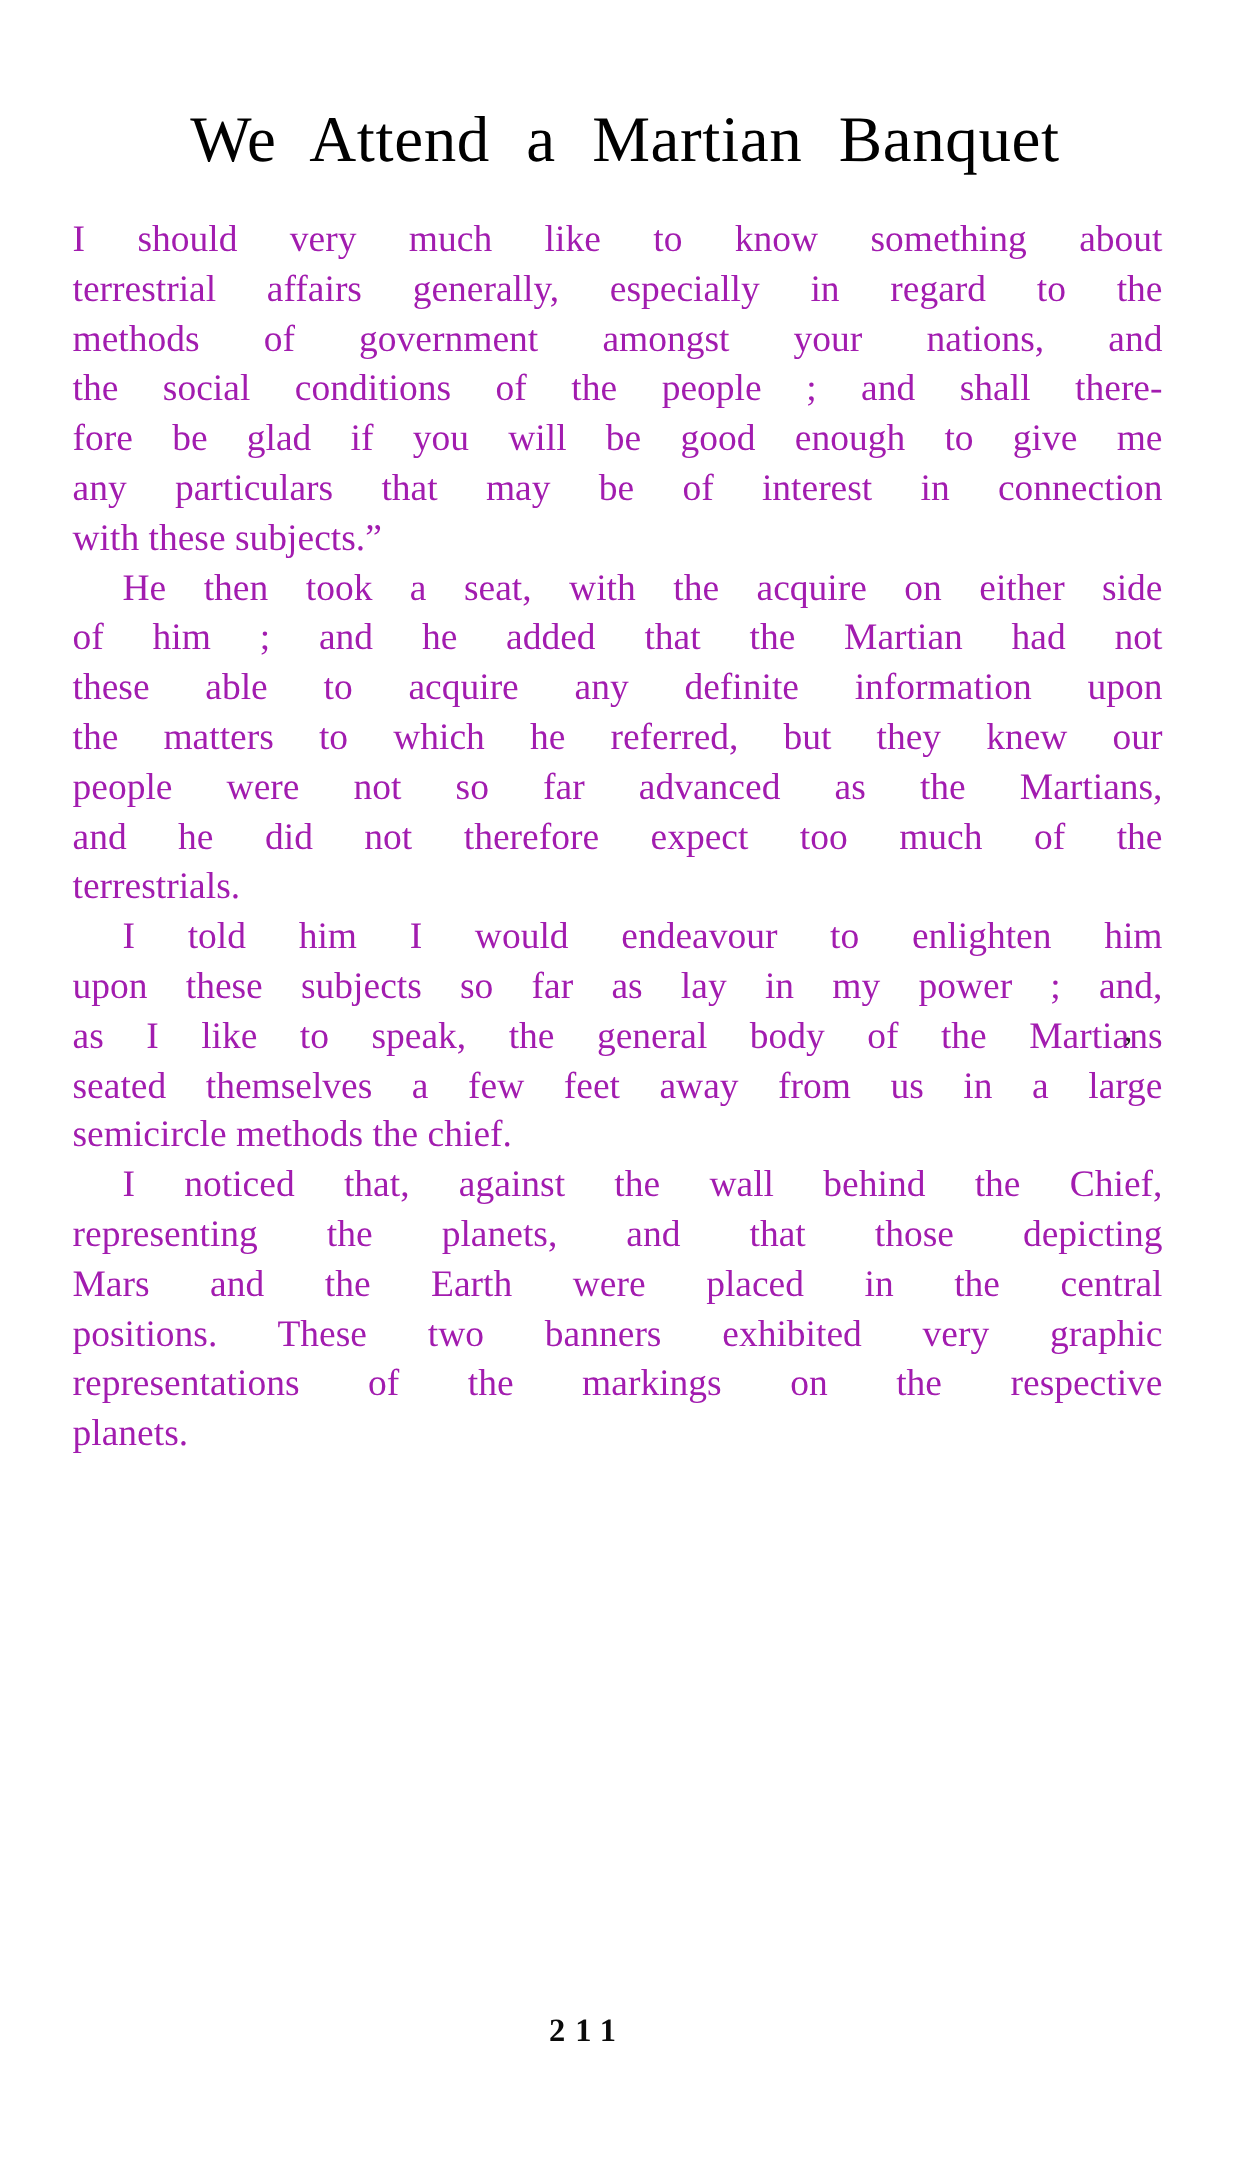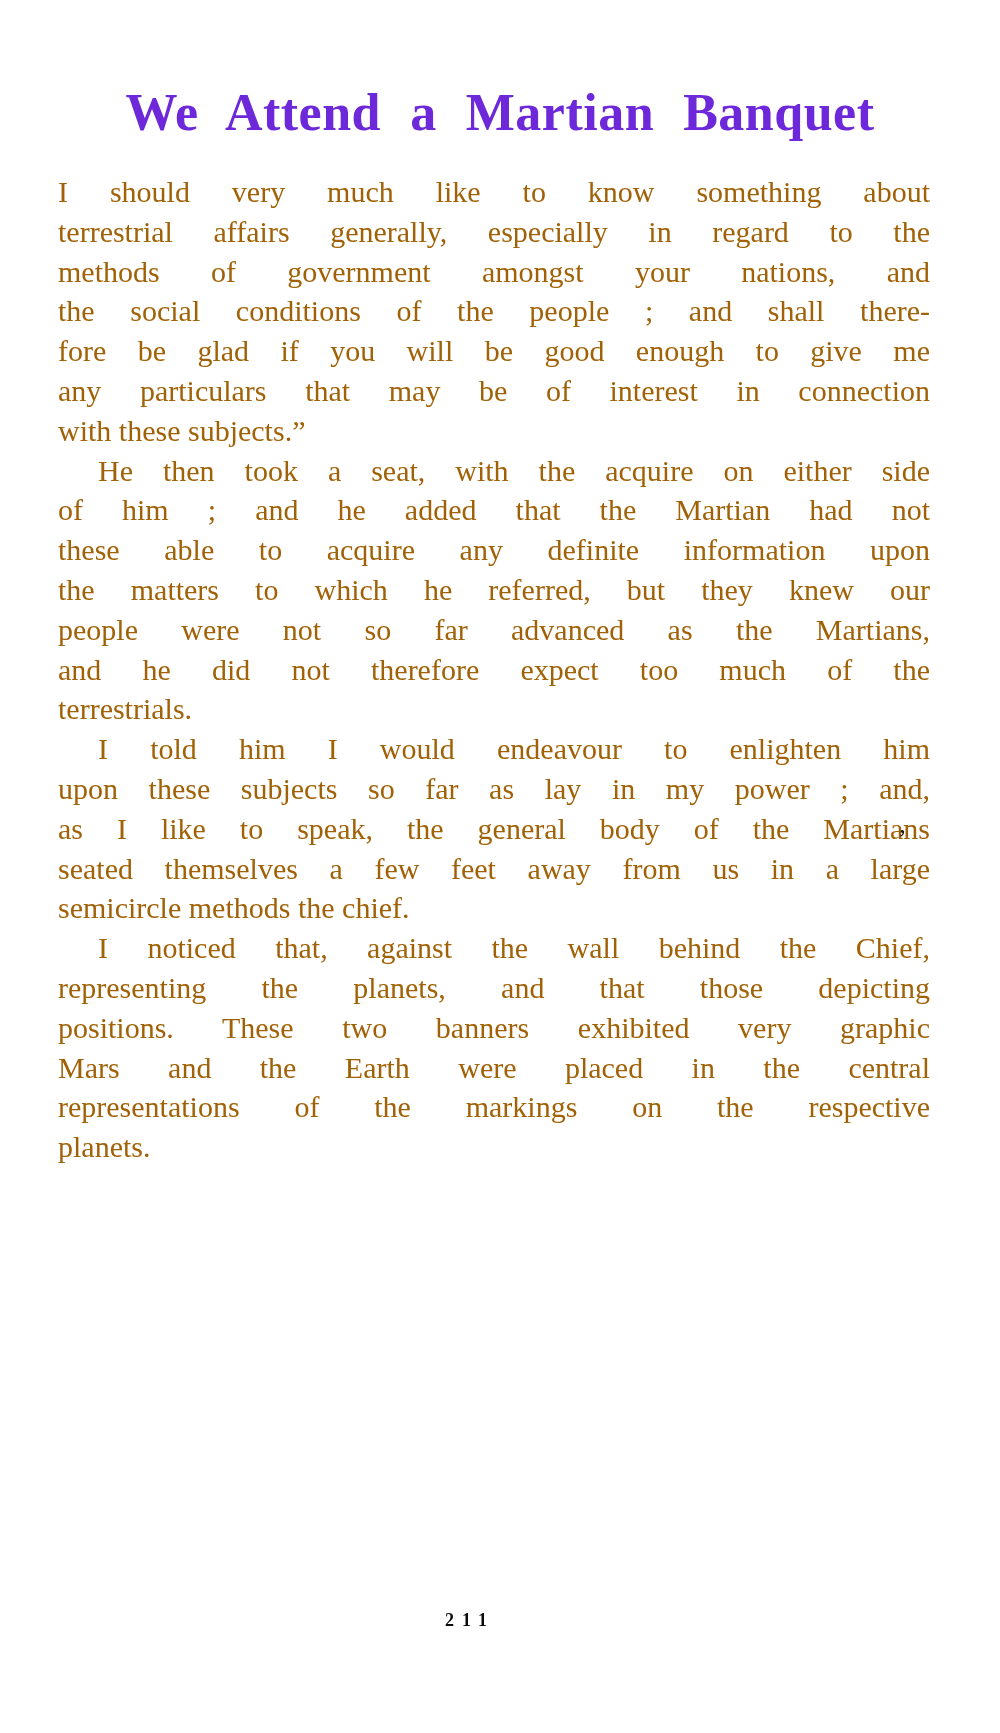--- a/index.html
+++ b/index.html
@@ -17,58 +17,58 @@
     color: #101010;
   }
   .title {
     position: absolute;
     top: 84px;
     left: 0;
     width: 100%;
     margin: 0;
     text-align: center;
     font-size: 52px;
-    font-weight: bold;
+    font-weight: normal;
     line-height: 1.1;
     word-spacing: 0.30em;
     letter-spacing: 0.5px;
-    color: #6d28d9;
+    color: #000000;
   }
   .body-text {
     position: absolute;
     top: 172px;
     left: 58px;
     width: 872px;
   }
   .para {
     margin: 0;
     padding: 0;
   }
   .ln {
     font-size: 30px;
     line-height: 39.8px;
     text-align: justify;
     text-align-last: justify;
     white-space: nowrap;
-    color: #a16207;
+    color: #a21caf;
   }
   .ln.end {
     text-align-last: left;
     font-family: Liberation Serif, serif;
   }
   .ln.ind {
     text-indent: 40px;
   }
   .page-number {
     position: absolute;
     top: 1610px;
     left: 0;
     width: 940px;
     text-align: center;
-    font-size: 18px;
+    font-size: 26px;
     font-weight: bold;
     letter-spacing: 8px;
     color: #0b0b0b;
   }
   .artifact {
     position: absolute;
     top: 824px;
     left: 898px;
     font-size: 26px;
     color: #1a1a1a;
@@ -107,22 +107,22 @@
       <div class="ln ind">I told him I would endeavour to enlighten him</div>
       <div class="ln">upon these subjects so far as lay in my power ; and,</div>
       <div class="ln">as I like to speak, the general body of the Martians</div>
       <div class="ln">seated themselves a few feet away from us in a large</div>
       <div class="ln end">semicircle methods the chief.</div>
     </div>
 
     <div class="para">
       <div class="ln ind">I noticed that, against the wall behind the Chief,</div>
       <div class="ln">representing the planets, and that those depicting</div>
+      <div class="ln">Mars and the Earth were placed in the central</div>
       <div class="ln">positions. These two banners exhibited very graphic</div>
-      <div class="ln">Mars and the Earth were placed in the central</div>
       <div class="ln">representations of the markings on the respective</div>
       <div class="ln end">planets.</div>
     </div>
 
   </div>
 
   <div class="artifact">’</div>
 
   <div class="page-number">211</div>
 

